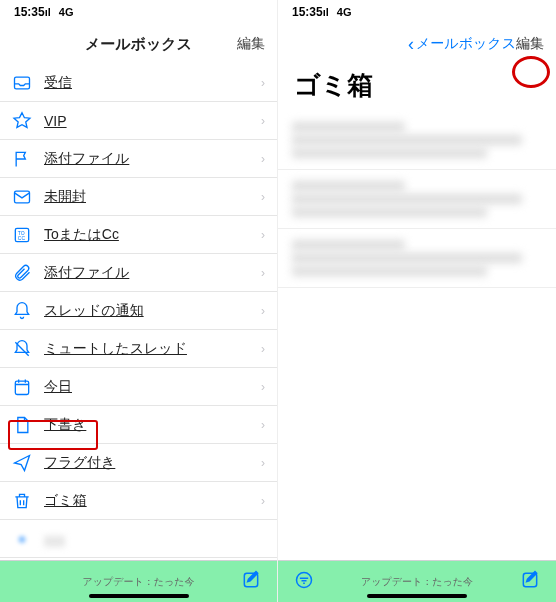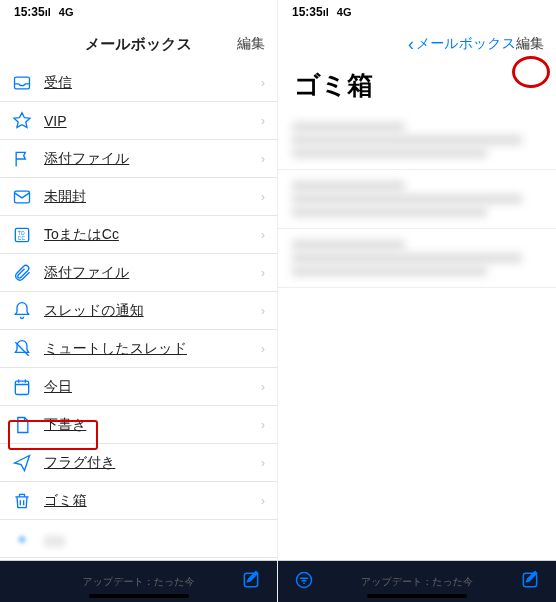--- a/index.html
+++ b/index.html
@@ -19,21 +19,21 @@
 .row-icon svg { width: 20px; height: 20px; }
 .row-label { flex: 1; font-size: 14px; color: #222; text-decoration: underline; }
 .row-chevron { color: #c7c7cc; font-size: 12px; }
 .row-blur .row-label { filter: blur(3px); color: #bbb; }
 .row-blur .row-icon { filter: blur(2px); opacity: 0.5; }
 .email-item { padding: 8px 14px; border-bottom: 0.5px solid #eee; }
 .email-line { height: 10px; background: #ddd; filter: blur(4px); margin: 3px 0; border-radius: 2px; }
 .email-line.w1 { width: 45%; }
 .email-line.w2 { width: 92%; }
 .email-line.w3 { width: 78%; }
-.toolbar { height: 42px; display: flex; align-items: center; justify-content: space-between; padding: 0 16px; border-top: 0.5px solid #d1d1d6; background: #0f172a; }
+.toolbar { height: 42px; display: flex; align-items: center; justify-content: space-between; padding: 0 16px; border-top: 0.5px solid #d1d1d6; background: #86efac; }
 .toolbar-text { font-size: 10px; color: #666; position: absolute; left: 50%; transform: translateX(-50%); }
 .toolbar-btn { color: #007aff; }
 .toolbar-btn svg { width: 20px; height: 20px; }
 .home-ind { position: absolute; bottom: 4px; left: 50%; transform: translateX(-50%); width: 100px; height: 4px; background: #000; border-radius: 3px; }
 .highlight-red { position: absolute; border: 2px solid #d40000; border-radius: 3px; pointer-events: none; }
 .hl-trash { left: 8px; top: 420px; width: 90px; height: 30px; }
 .hl-circle { right: 6px; top: 56px; width: 38px; height: 32px; border-radius: 50%; border-width: 3px; }
 .toolbar { position: relative; }
 </style>
 </head>

